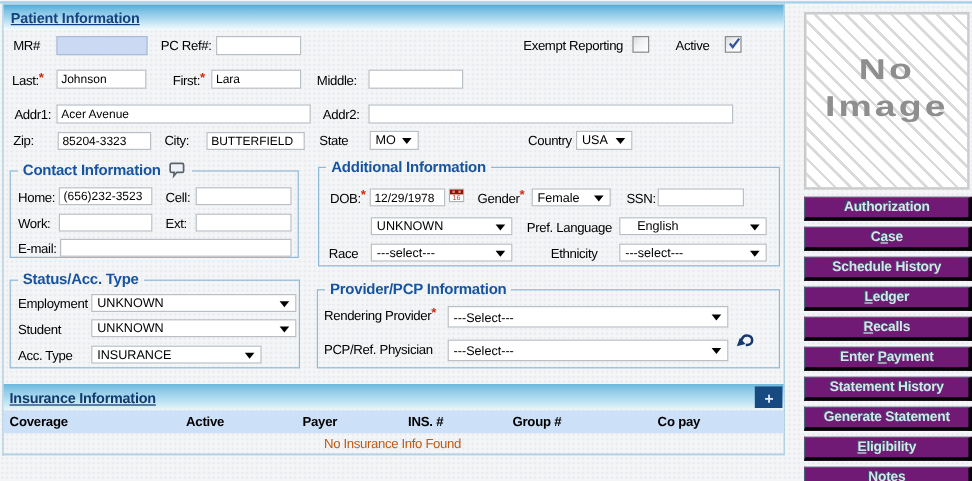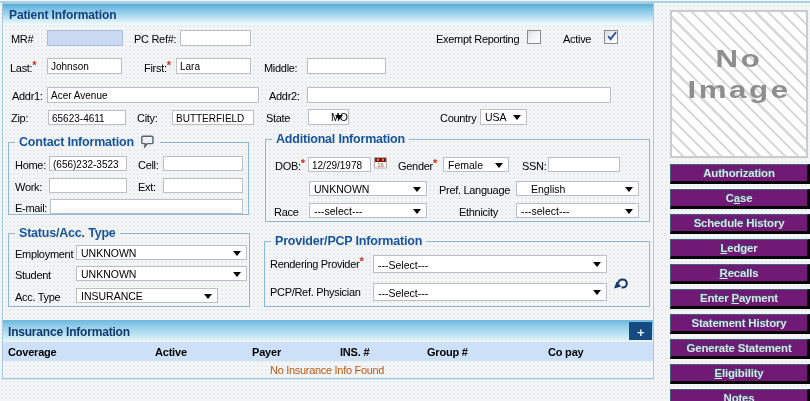--- a/index.html
+++ b/index.html
@@ -19,21 +19,21 @@
 .star{color:#d02b10;font-size:11px;position:relative;top:-3px;font-weight:bold;}
 fieldset{position:absolute;border:1px solid #8fb9d6;margin:0;padding:0;box-sizing:border-box;}
 legend{font-size:12.5px;font-weight:bold;color:#17549f;letter-spacing:-0.2px;margin-left:6px;padding:0 4px;}
 .btn{position:absolute;left:670px;width:136px;height:16px;background:#701a75;
  border-top:1px solid #46627a;border-left:1px solid #46627a;
  border-right:3px solid #060606;border-bottom:3px solid #060606;
  font-size:11.5px;font-weight:bold;text-align:center;line-height:16px;letter-spacing:-0.2px;
  color:#d9e3ea;text-shadow:-1px -1px 0 #33506a;white-space:nowrap;overflow:hidden;}
 .cb{position:absolute;width:14px;height:14px;box-sizing:border-box;border:1px solid #8b8b8b;
  background:linear-gradient(135deg,#d9dadc 0%,#f2f3f4 45%,#ffffff 100%);}
-.hdrtitle{position:absolute;font-weight:bold;color:#15417e;white-space:nowrap;}
+.hdrtitle{position:absolute;font-weight:bold;color:#15417e;white-space:nowrap;text-decoration:underline;}
 .colh{position:absolute;top:346px;font-size:11px;font-weight:bold;color:#000;letter-spacing:-0.2px;white-space:nowrap;}
 </style>
 </head>
 <body>
 
 <div class="abs" style="left:0;top:1px;width:810px;height:2px;background:#a8d2ea;"></div>
 
 <div class="abs" style="left:2px;top:3px;width:652px;height:377px;border:1px solid #a6cade;box-sizing:border-box;"></div>
 
 <div class="abs" style="left:3px;top:4px;width:650px;height:21px;
@@ -58,25 +58,25 @@
 <div class="inp" style="left:176px;top:58px;width:75px;height:16px;">Lara</div>
 <div class="lbl" style="left:264px;top:62px;">Middle:</div>
 <div class="inp" style="left:307px;top:58px;width:79px;height:16px;"></div>
 
 <div class="lbl" style="left:12px;top:90px;">Addr1:</div>
 <div class="inp" style="left:47px;top:87px;width:212px;height:16px;">Acer Avenue</div>
 <div class="lbl" style="left:269px;top:90px;">Addr2:</div>
 <div class="inp" style="left:307px;top:87px;width:304px;height:16px;"></div>
 
 <div class="lbl" style="left:11px;top:112px;">Zip:</div>
-<div class="inp" style="left:48px;top:110px;width:78px;height:15px;">65623-4611</div>
+<div class="inp" style="left:48px;top:110px;width:78px;height:15px;">85204-3323</div>
 <div class="lbl" style="left:137px;top:112px;">City:</div>
 <div class="inp" style="left:172px;top:110px;width:82px;height:15px;">BUTTERFIELD</div>
 <div class="lbl" style="left:266px;top:112px;">State</div>
-<div class="sel" style="left:308px;top:109px;width:41px;height:16px;text-align:right;">MO<span class="ar"></span></div>
+<div class="sel" style="left:308px;top:109px;width:41px;height:16px;">MO<span class="ar"></span></div>
 <div class="lbl" style="left:440px;top:112px;">Country</div>
 <div class="sel" style="left:480px;top:109px;width:47px;height:16px;">USA<span class="ar"></span></div>
 
 <fieldset style="left:8px;top:135px;width:241px;height:80px;">
 <legend>Contact Information<span style="display:inline-block;width:22px;"></span></legend>
 </fieldset>
 <svg class="abs" style="left:140px;top:134px;" width="15" height="15" viewBox="0 0 15 15">
  <path d="M2.6 2.2 h9.2 a1.2 1.2 0 0 1 1.2 1.2 v5 a1.2 1.2 0 0 1 -1.2 1.2 h-4.4 l-2.6 3.1 l0.4 -3.1 h-2.2 a1.2 1.2 0 0 1 -1.2 -1.2 v-5 a1.2 1.2 0 0 1 1.2 -1.2 z" fill="#edf2f9" stroke="#59636b" stroke-width="1.4"></path>
 </svg>
 <div class="lbl" style="left:15px;top:159px;">Home:</div>

